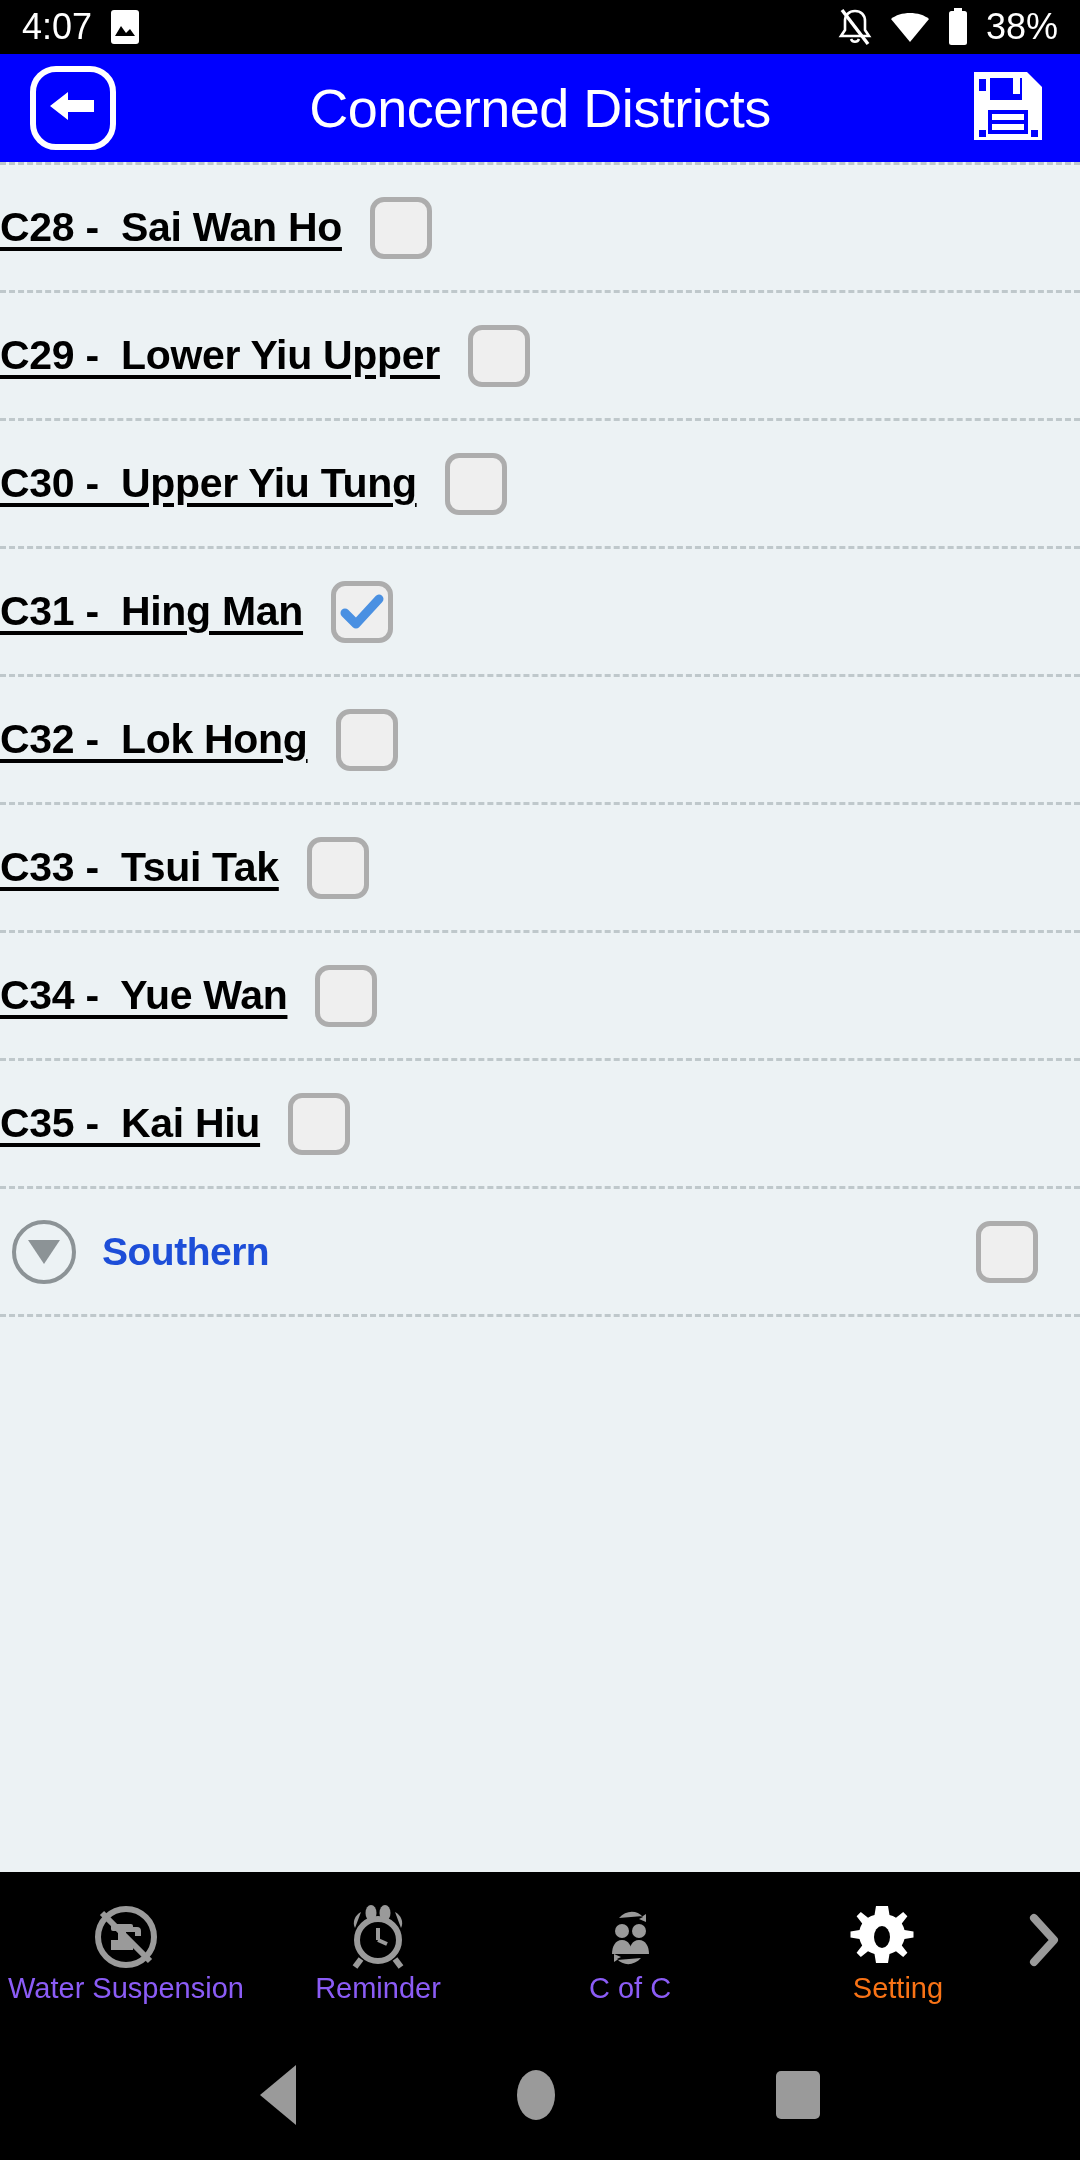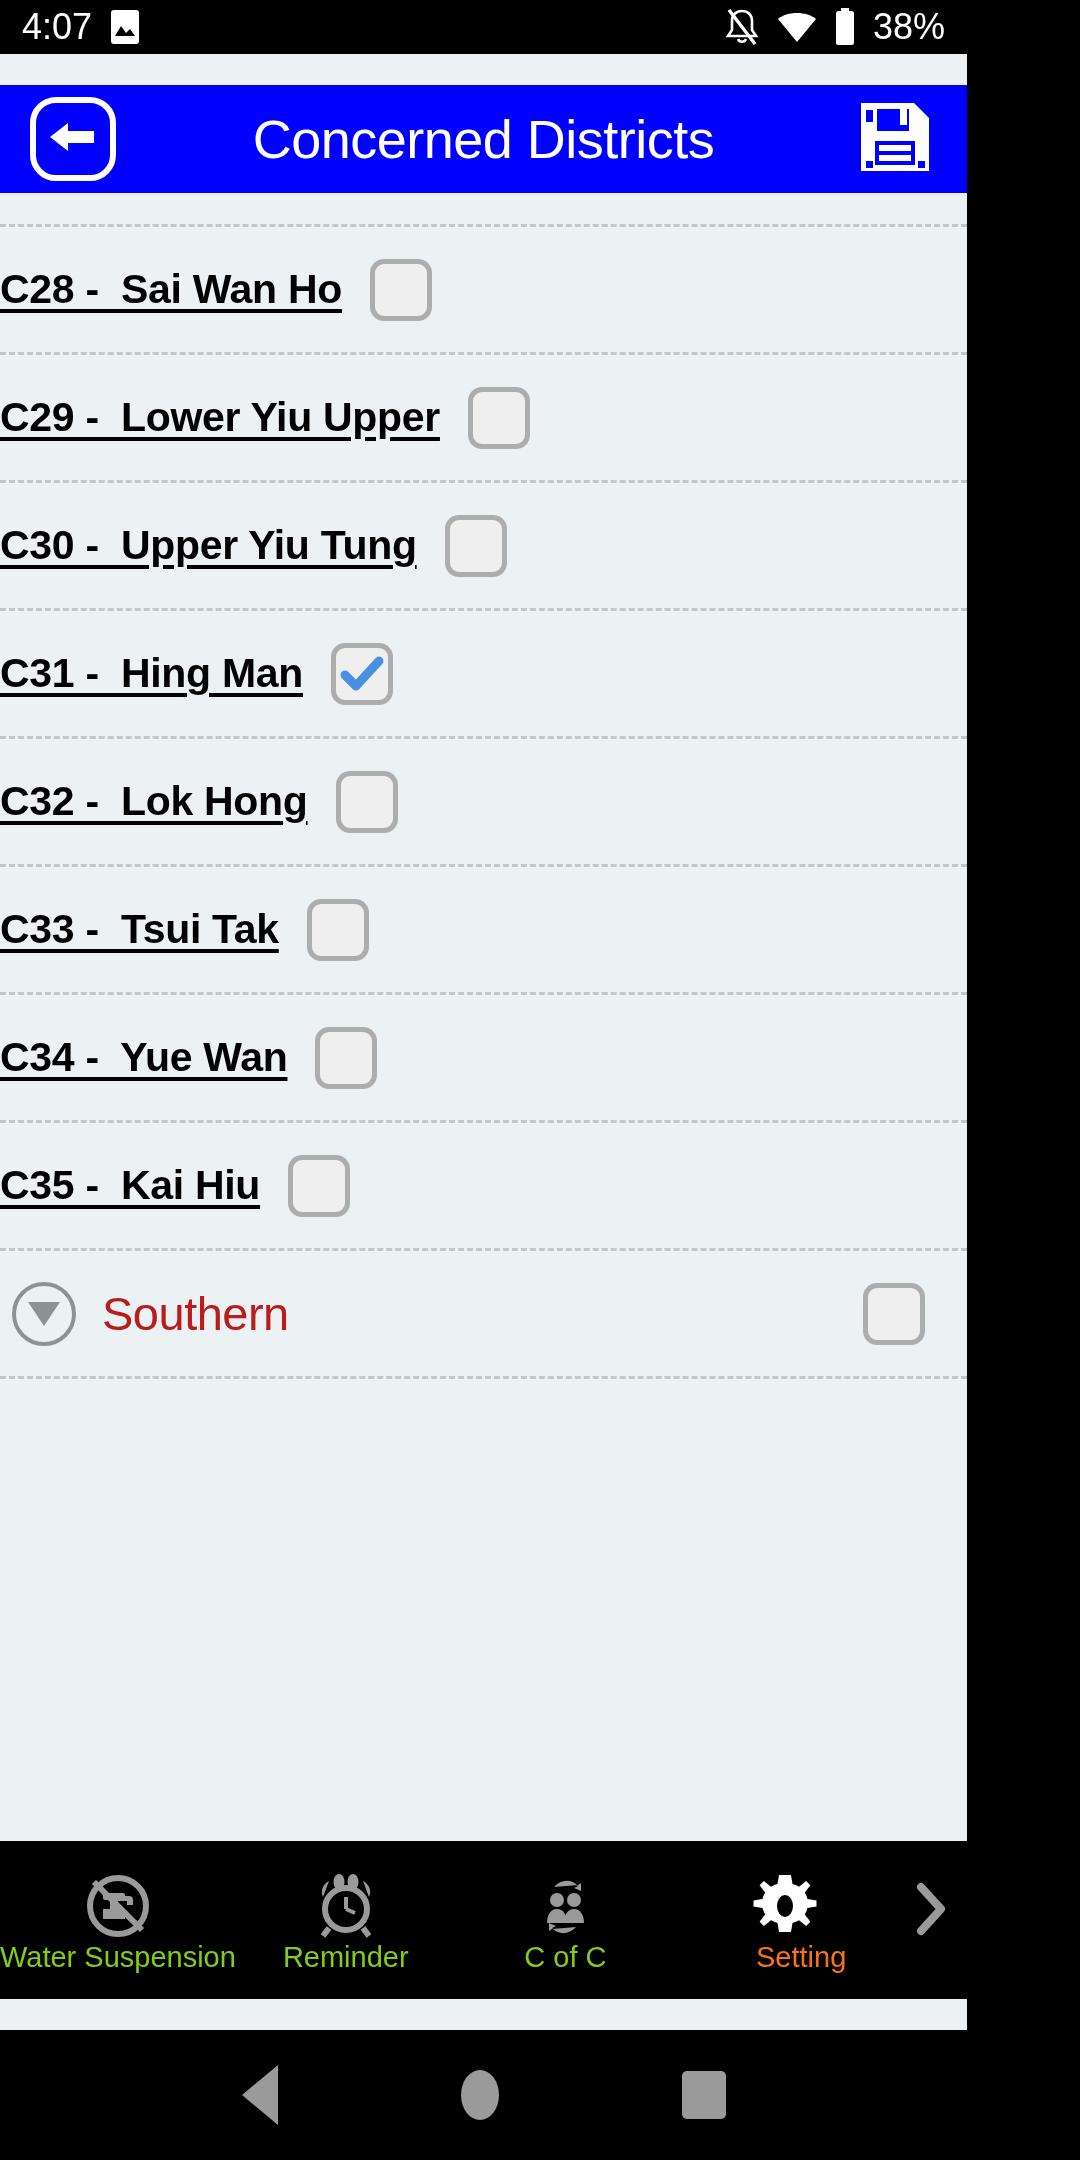--- a/index.html
+++ b/index.html
@@ -7,26 +7,25 @@
   html, body {
     width: 1080px;
     height: 2160px;
     background: #000;
     font-family: "Liberation Sans", sans-serif;
     overflow: hidden;
   }
 
   #app {
     position: relative;
-    width: 967px;
+    width: 1080px;
     height: 2160px;
     background: #ECF2F4;
     display: flex;
     flex-direction: column;
-    gap: 31px;
   }
 
   
   .status-bar {
     height: 54px;
     background: #000;
     display: flex;
     align-items: center;
     padding: 0 22px;
     flex: none;
@@ -159,23 +158,23 @@
     cursor: pointer;
     background: #ECF2F4;
   }
   .tri-down {
     width: 0; height: 0;
     border-left: 16px solid transparent;
     border-right: 16px solid transparent;
     border-top: 24px solid #8C9396;
   }
   .group-label {
-    font-size: 47px;
-    font-weight: normal;
-    color: #b91c1c;
+    font-size: 39px;
+    font-weight: bold;
+    color: #1d4ed8;
     letter-spacing: -0.5px;
   }
   .group-row .checkbox { margin-left: auto; }
 
   
   .tabbar {
     height: 158px;
     background: #000;
     display: flex;
     align-items: stretch;
@@ -188,21 +187,21 @@
     flex-direction: column;
     align-items: center;
     justify-content: center;
     gap: 6px;
     cursor: pointer;
     padding-top: 6px;
   }
   .tab-icon { height: 62px; display: flex; align-items: center; justify-content: center; }
   .tab-label {
     font-size: 29px;
-    color: #84cc16;
+    color: #8b5cf6;
     line-height: 1;
     white-space: nowrap;
   }
   .tab.active .tab-label { color: #f97316; margin-left: 32px; }
   .tab-more {
     width: 72px;
     display: flex;
     align-items: center;
     justify-content: center;
     cursor: pointer;

